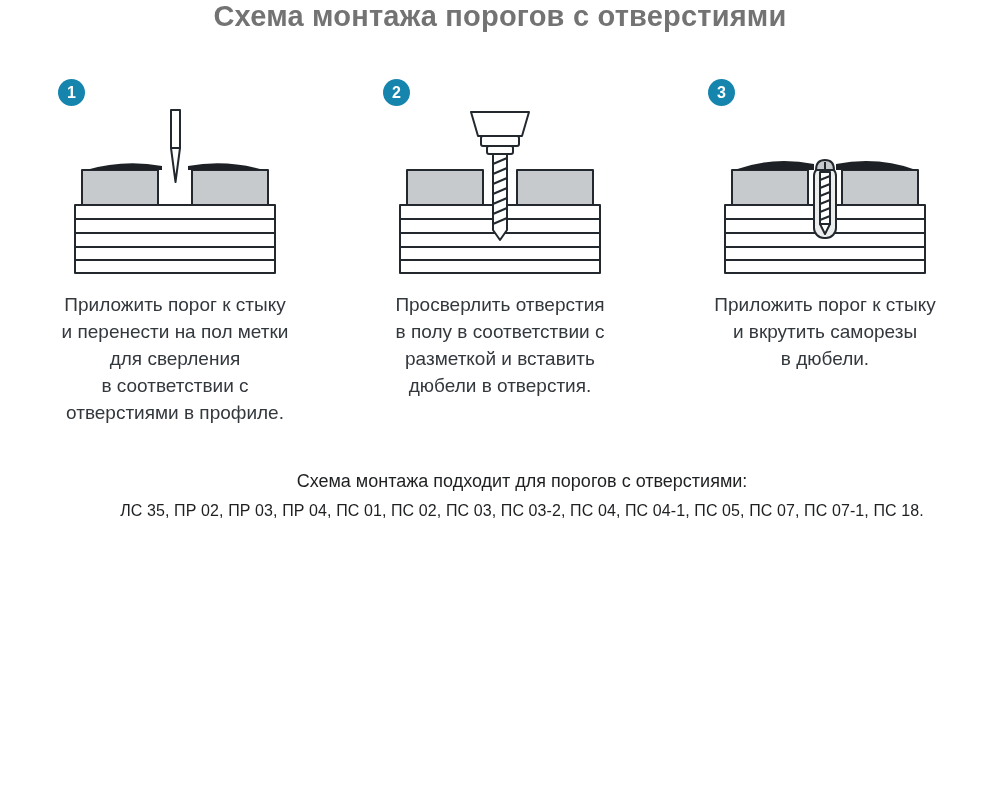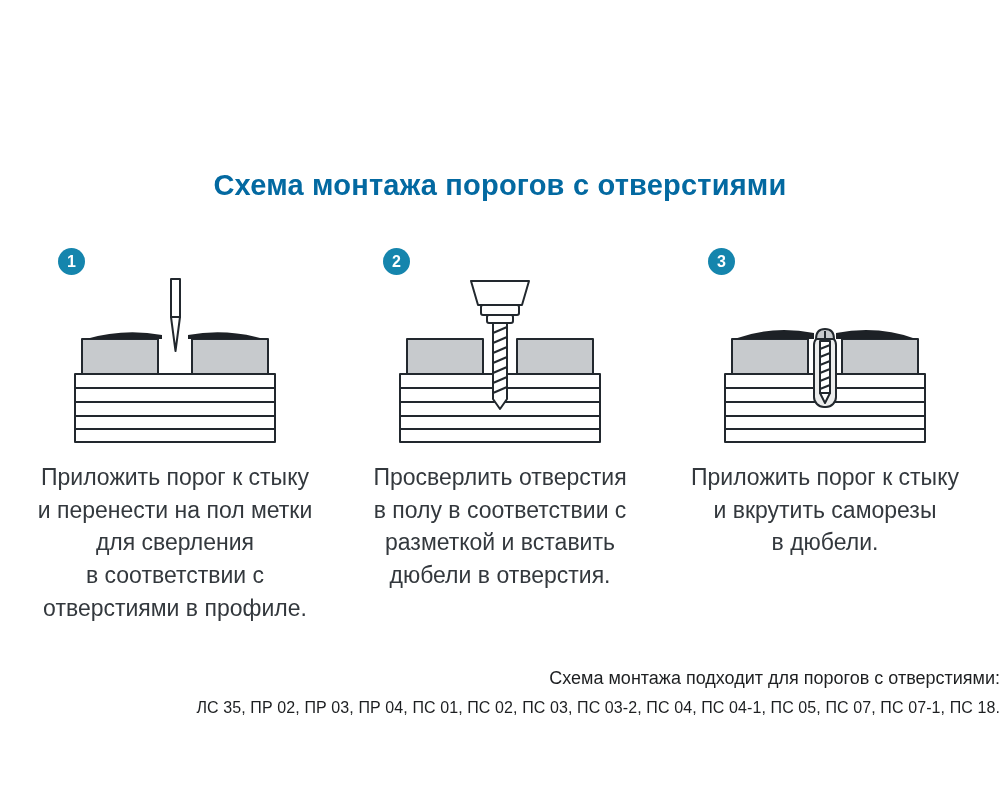--- a/index.html
+++ b/index.html
@@ -6,27 +6,25 @@
   html, body { background: #ffffff; }
   body {
     width: 1000px; height: 800px;
     font-family: "Liberation Sans", sans-serif;
     color: #2f353a;
     overflow: hidden;
   }
   .page { position: relative; width: 1000px; height: 800px; background: #fff; }
 
   .title {
-    padding-top: 162px;
     text-align: center;
     font-size: 29px;
     font-weight: bold;
-    color: #0369a1;
+    color: #737373;
     letter-spacing: 0.2px;
-    margin-top: 7px;
   }
 
   .steps {
     margin-top: 46px;
     display: flex;
     justify-content: center;
     gap: 35px;
   }
   .step {
     width: 290px;
@@ -43,28 +41,28 @@
     color: #ffffff;
     font-size: 16px;
     font-weight: bold;
     display: flex;
     align-items: center;
     justify-content: center;
   }
   .illustration { margin-top: 2px; }
   .caption {
     margin-top: 14px;
-    font-size: 23px;
+    font-size: 19px;
     line-height: 1.42;
     text-align: center;
     color: #33383d;
     white-space: pre-line;
   }
 
-  .footer { margin-top: 44px; text-align: right; color: #1d1f21; padding-left: 44px; }
+  .footer { margin-top: 44px; text-align: center; color: #1d1f21; padding-left: 44px; }
   .footer-line1 { font-size: 18px; margin-bottom: 10px; }
   .footer-line2 { font-size: 16px; letter-spacing: 0.1px; }
 
   svg .ln { stroke: #22282e; stroke-width: 2; fill: none; }
   svg .fw { fill: #ffffff; stroke: #22282e; stroke-width: 2; stroke-linejoin: round; }
   svg .fg { fill: #c7cacd; stroke: #22282e; stroke-width: 2; stroke-linejoin: round; }
   svg .fd { fill: #1d2126; stroke: none; }
   svg .fl { fill: #eceded; stroke: #22282e; stroke-width: 2; }
 </style>
 </head>

